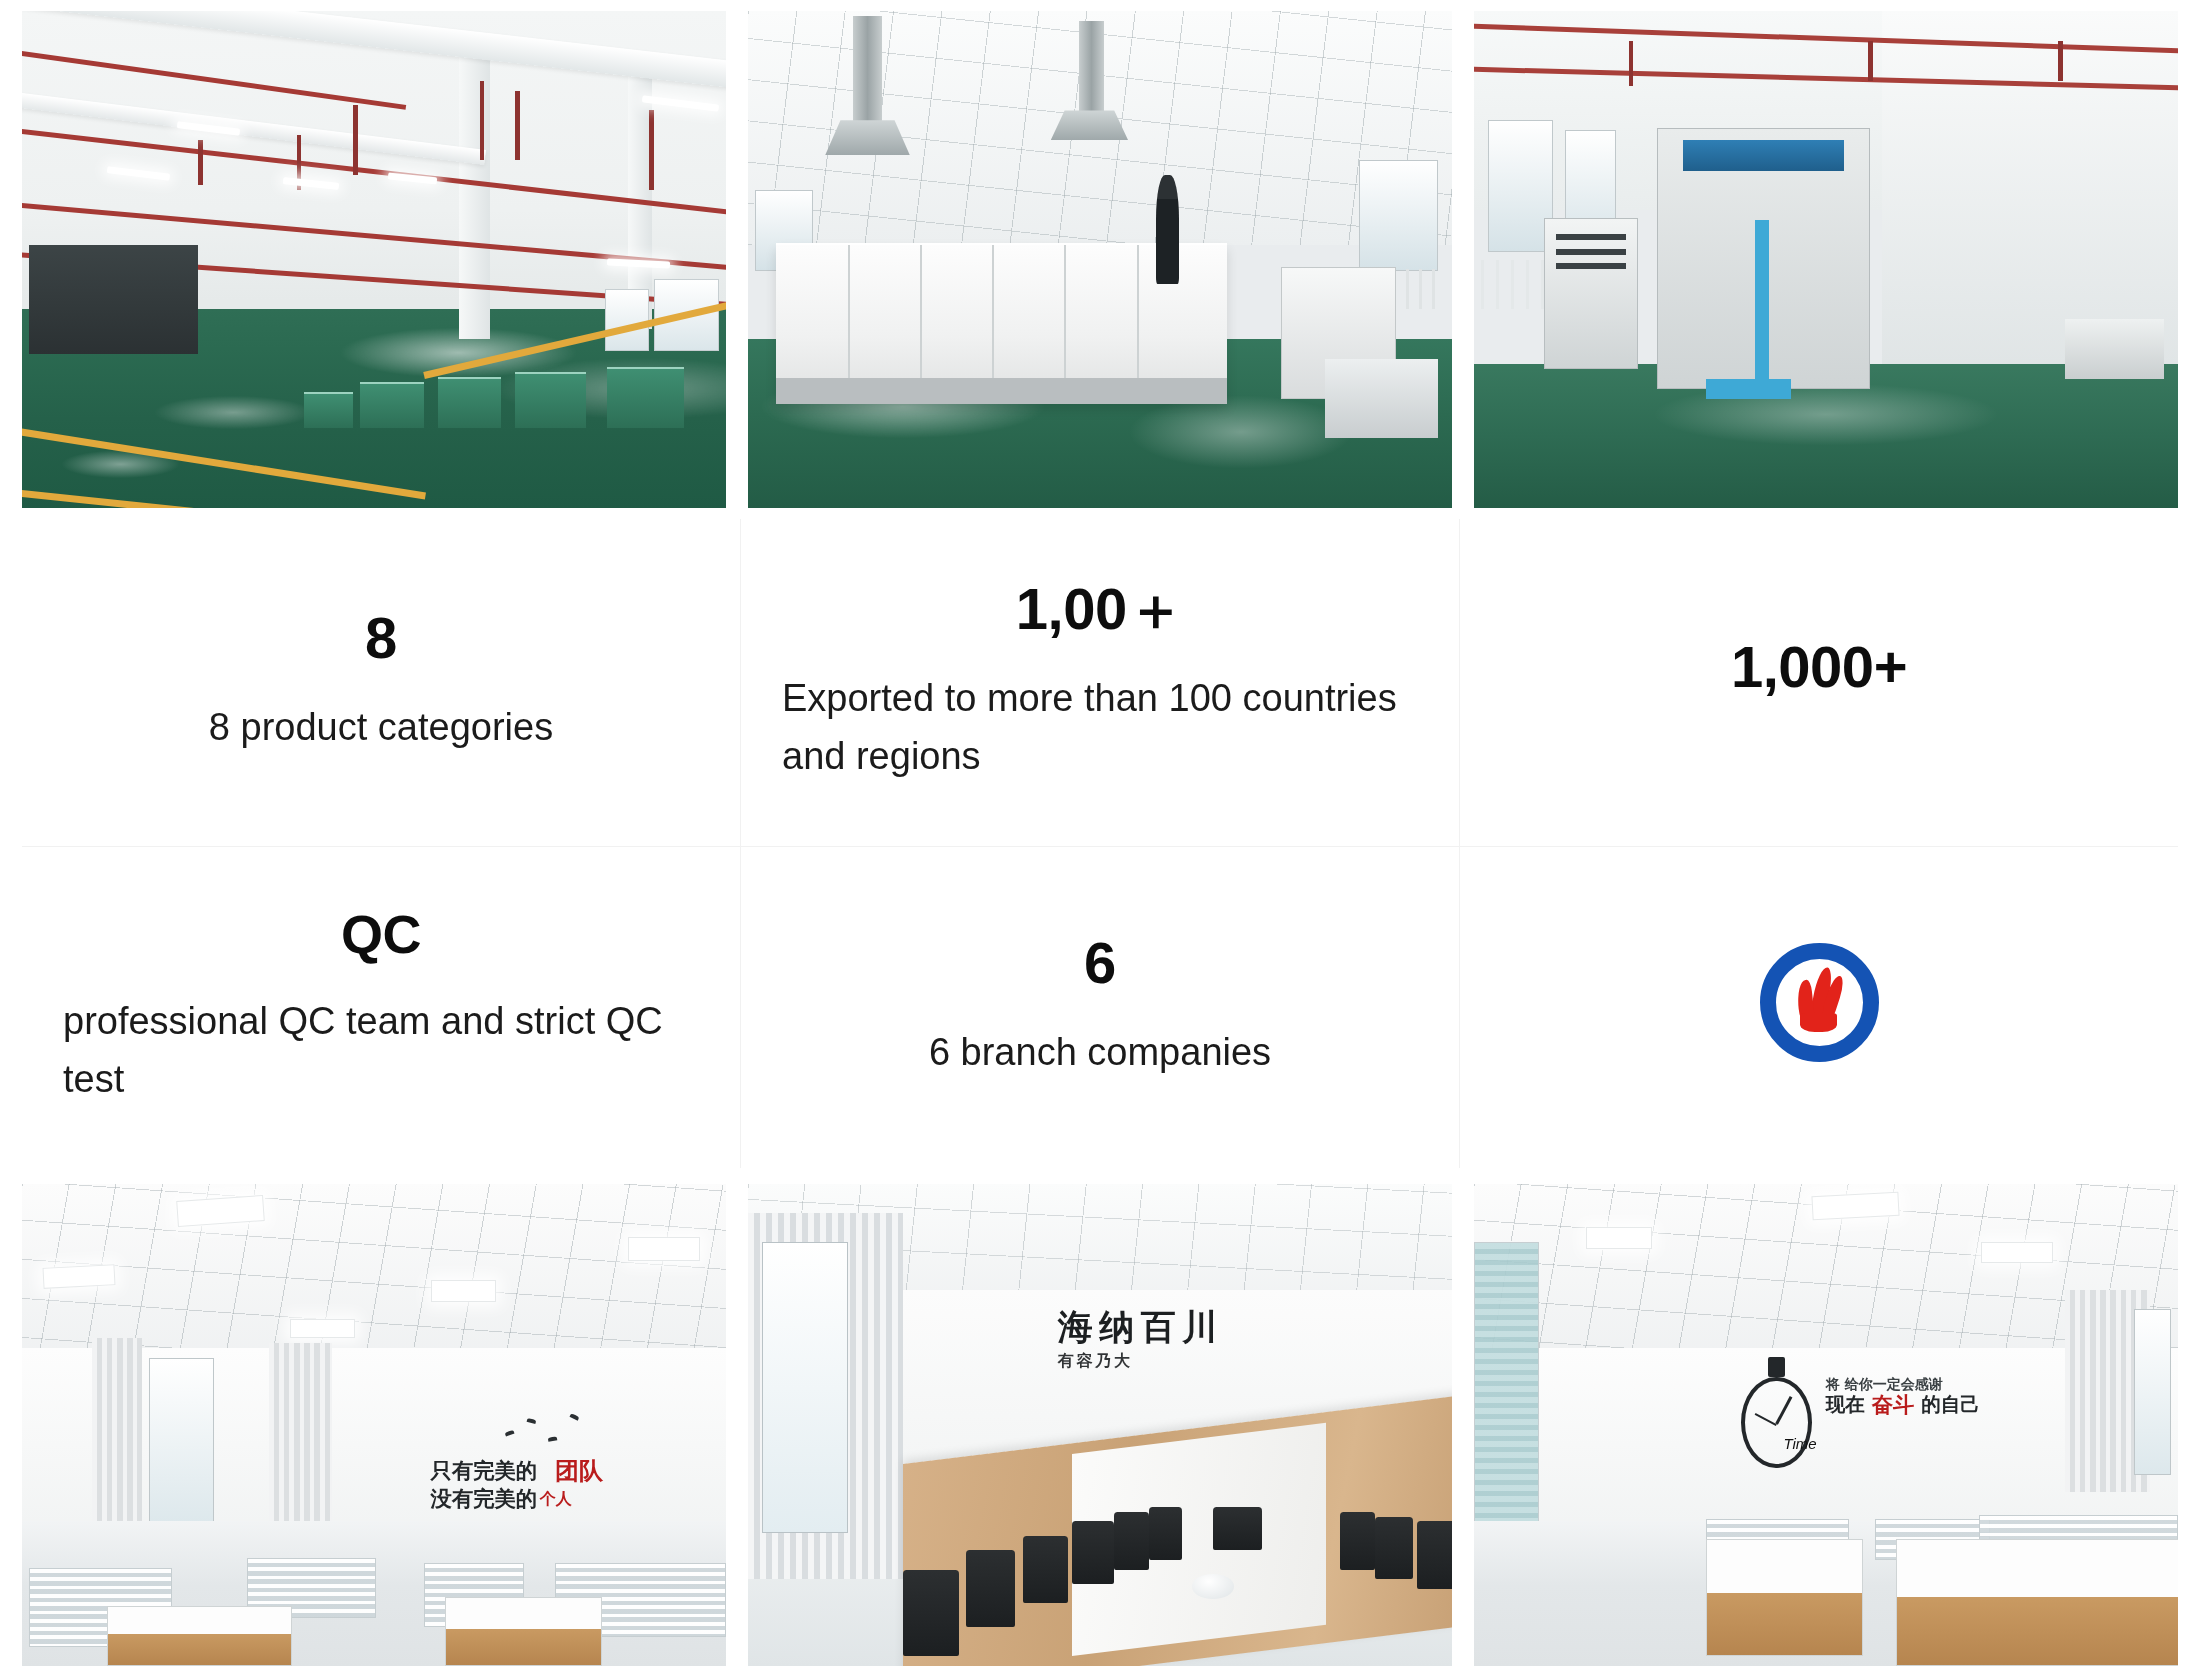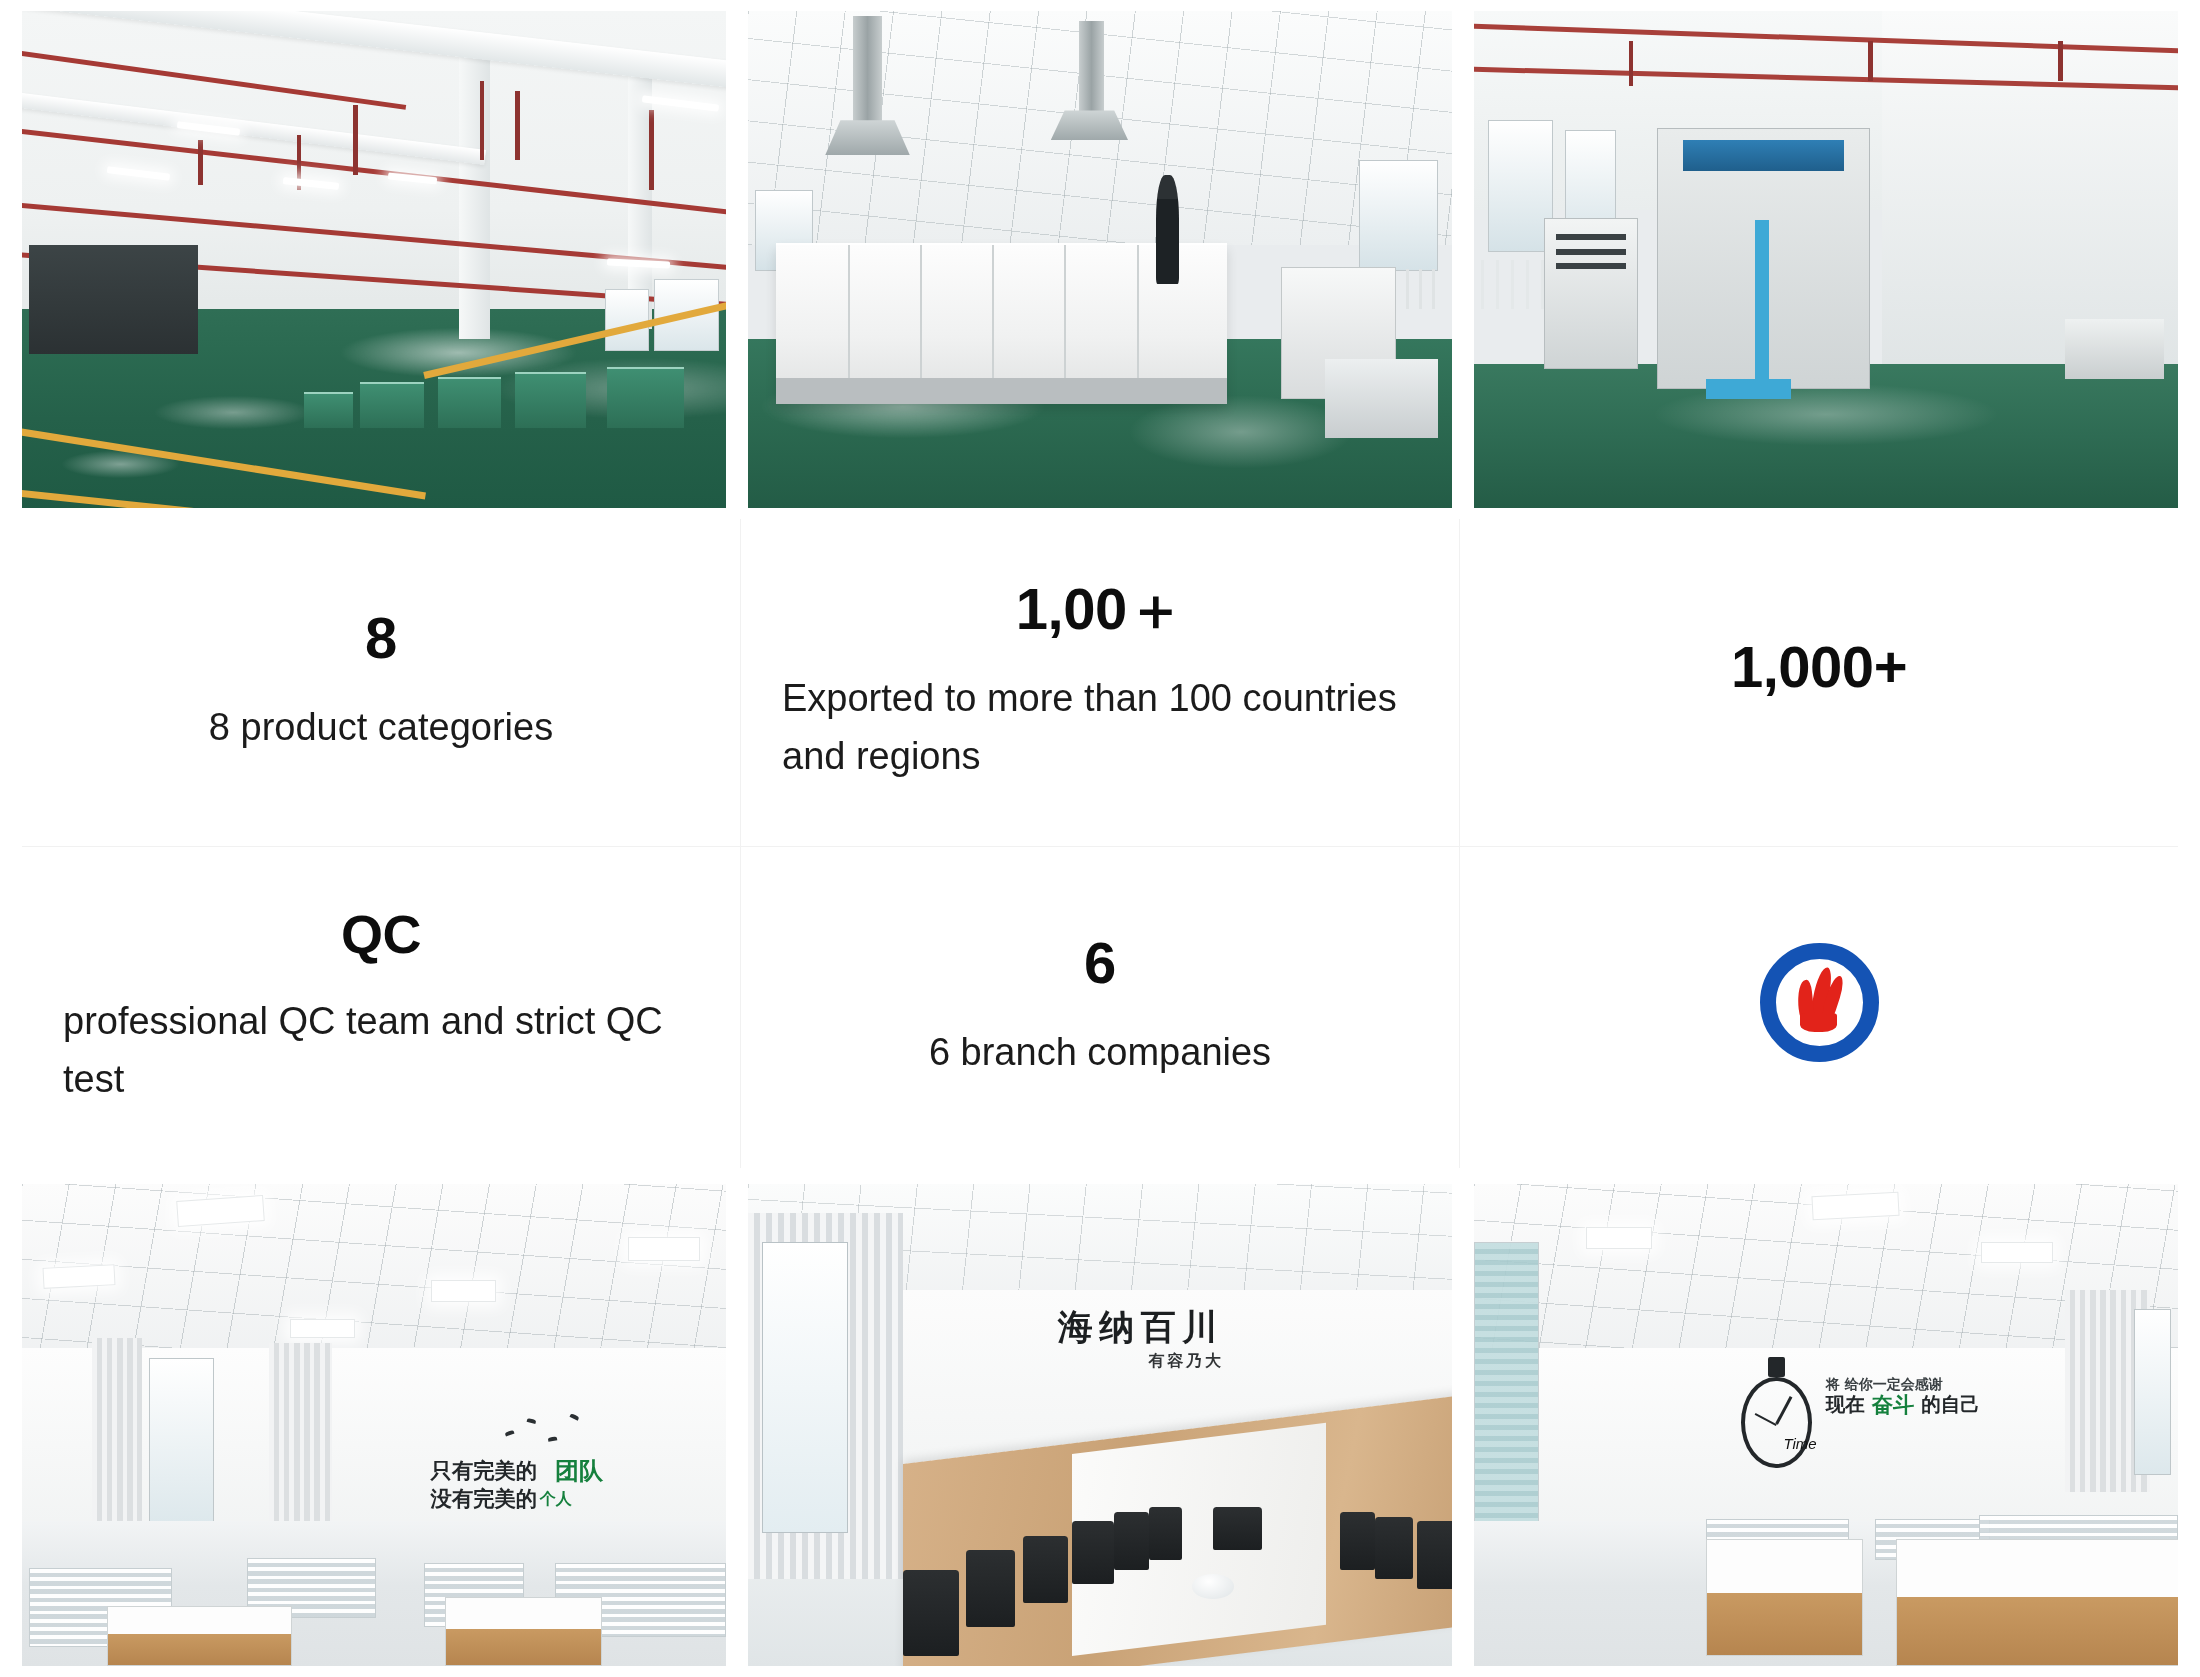--- a/index.html
+++ b/index.html
@@ -127,21 +127,21 @@
   .of .glass{position:absolute;background:
       repeating-linear-gradient(180deg,rgba(255,255,255,.96) 0 3.7px,rgba(205,214,218,.9) 3.7px 8.3px);
       border:0.9px solid #c6ced1;}
   .of .curtain{position:absolute;background:
       repeating-linear-gradient(90deg,#f2f3f4 0 4.6px,#dcdfe1 4.6px 10.2px);}
   .of .win{position:absolute;background:linear-gradient(180deg,#ffffff,#dde8ec);border:1.9px solid #bfc7ca;}
 
   
   .decal{position:absolute;display:flex;align-items:flex-end;gap:4.6px;}
   .decal .zh{font-family:"DejaVu Sans","Liberation Sans",sans-serif;font-weight:700;color:#23272a;line-height:1;}
-  .decal .zh.red{color:#15803d;}
+  .decal .zh.red{color:#b91c1c;}
   .birds span{position:absolute;display:block;width:9.3px;height:3.7px;background:#2b3033;
       border-radius:60% 60% 0 0;transform-origin:center;}
 
   
   .cr .ceil{position:absolute;left:0;top:0;width:100%;height:30%;
       background:linear-gradient(180deg,#fbfcfc,#eef0f1);}
   .cr .grid{position:absolute;left:0;top:0;width:100%;height:30%;
       background-image:
         repeating-linear-gradient(96deg,rgba(160,170,174,.45) 0 0.9px,transparent 0.9px 56px),
         repeating-linear-gradient(3deg,rgba(160,170,174,.4) 0 0.9px,transparent 0.9px 43px);}
@@ -402,21 +402,21 @@
     </div>
 
     <div class="photo cr">
       <div class="ceil"></div>
       <div class="grid"></div>
       <div class="wall"></div>
       <div class="flr"></div>
       <div class="curtain"></div>
       <div class="win"></div>
 
-      <div style="position:absolute;left:44%;top:26%;text-align:right;">
+      <div style="position:absolute;left:44%;top:26%;text-align:left;">
         <div class="cal" style="position:relative;font-size:35px;letter-spacing:6.5px;">海纳百川</div>
         <div class="cal" style="position:relative;font-size:16px;letter-spacing:2.8px;margin-top:8.3px;opacity:.9;">有容乃大</div>
       </div>
 
       <div class="table"></div>
       <div class="runner"></div>
       <div class="bowl" style="left:63%;bottom:14%;"></div>
 
       <div class="chair" style="left:22%;bottom:2%;width:8%;height:18%;"></div>
       <div class="chair" style="left:31%;bottom:8%;width:7%;height:16%;"></div>

